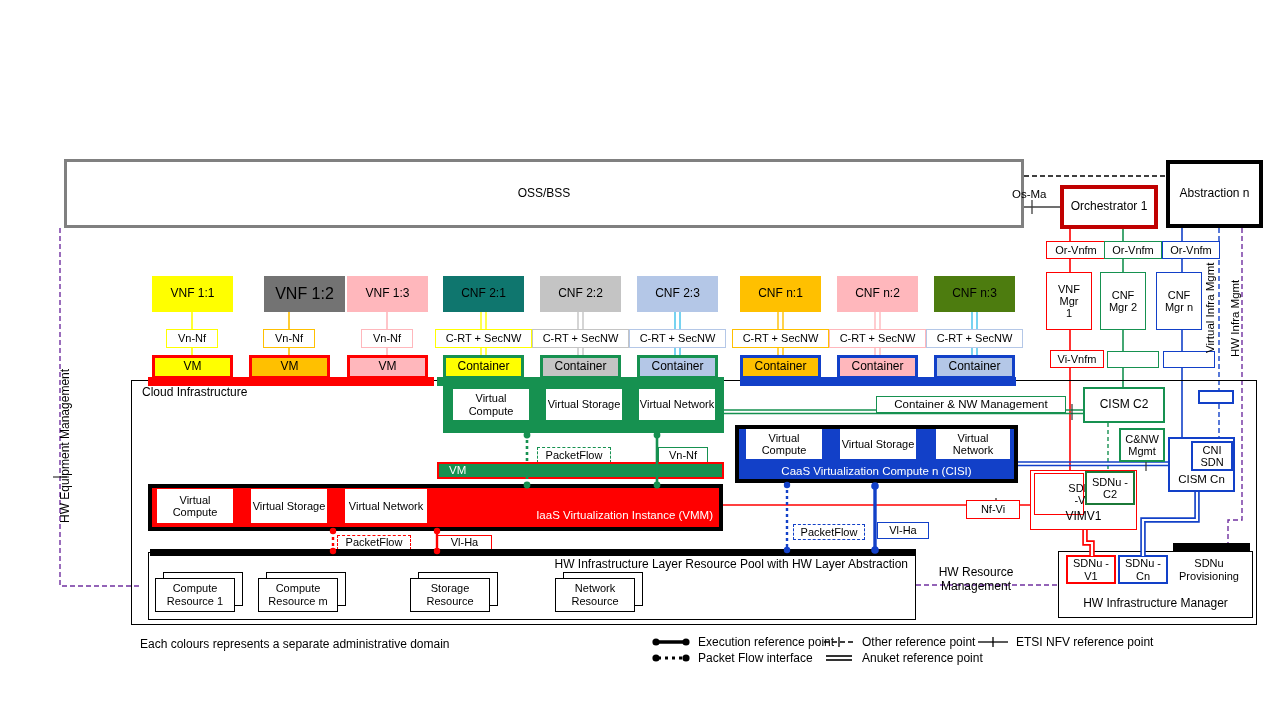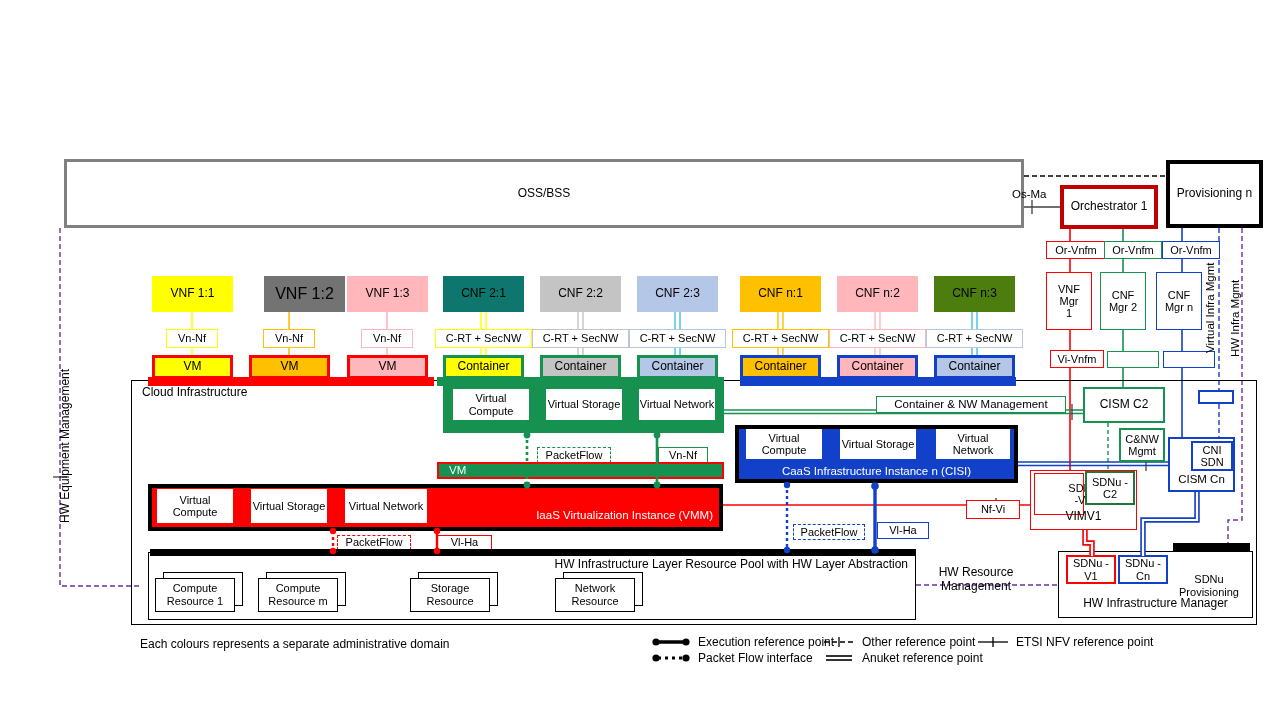--- a/index.html
+++ b/index.html
@@ -51,21 +51,21 @@
       <path d="M53 477 H67" stroke="#333" stroke-width="1.2"></path>
       <path d="M1242 228 V520 H1228 V545" stroke="#7030A0" stroke-width="1.4" stroke-dasharray="5 3"></path>
       <path d="M1219 228 V441" stroke="#1240C8" stroke-width="1.4" stroke-dasharray="5 3"></path>
       <path d="M916 585 H1058" stroke="#7030A0" stroke-width="1.4" stroke-dasharray="5 3"></path>
     </g>
   </svg>
 
   <div class="bx" style="left:48px;top:159px;width:960px;height:69px;border:3px solid #808080;font-size:12px;margin-left:16px;">OSS/BSS</div>
   <div class="txt" style="left:1012px;top:188px;font-size:11.5px;">Os-Ma</div>
   <div class="bx" style="left:1060px;top:185px;width:98px;height:44px;border:4px solid #C00000;font-size:12px;padding:0 6px;">Orchestrator 1</div>
-  <div class="bx" style="left:1166px;top:160px;width:97px;height:68px;border:4px solid #000;font-size:12px;padding:0 6px;">Provisioning n</div>
+  <div class="bx" style="left:1166px;top:160px;width:97px;height:68px;border:4px solid #000;font-size:12px;padding:0 6px;">Abstraction n</div>
 
   <div class="bx" style="left:1046px;top:241px;width:60px;height:18px;border-color:#FF0000;">Or-Vnfm</div>
   <div class="bx" style="left:1104px;top:241px;width:58px;height:18px;border-color:#169150;">Or-Vnfm</div>
   <div class="bx" style="left:1162px;top:241px;width:58px;height:18px;border-color:#1240C8;">Or-Vnfm</div>
   <div class="bx" style="left:1046px;top:272px;width:46px;height:58px;border-color:#FF0000;padding:0 8px;">VNF Mgr 1</div>
   <div class="bx" style="left:1100px;top:272px;width:46px;height:58px;border-color:#169150;padding:0 4px;">CNF Mgr 2</div>
   <div class="bx" style="left:1156px;top:272px;width:46px;height:58px;border-color:#1240C8;padding:0 4px;">CNF Mgr n</div>
   <div class="bx" style="left:1050px;top:350px;width:54px;height:18px;border-color:#FF0000;">Vi-Vnfm</div>
   <div class="bx" style="left:1107px;top:351px;width:52px;height:17px;border-color:#169150;"></div>
   <div class="bx" style="left:1163px;top:351px;width:52px;height:17px;border-color:#1240C8;"></div>
@@ -118,21 +118,21 @@
 
   <div class="bx" style="left:537px;top:447px;width:74px;height:16px;border:1.3px dashed #169150;">PacketFlow</div>
   <div class="bx" style="left:658px;top:447px;width:50px;height:16px;border:1.3px solid #169150;">Vn-Nf</div>
 
   <div class="bx" style="left:437px;top:462px;width:287px;height:17px;background:#169150;border:2.5px solid #FF0000;color:#fff;justify-content:flex-start;padding-left:10px;font-size:11.5px;">VM</div>
 
   <div class="layer" style="left:735px;top:425px;width:283px;height:58px;background:#1240C8;border:4px solid #000;box-sizing:border-box;z-index:2;"></div>
   <div class="bx noborder" style="left:746px;top:429px;width:76px;height:30px;">Virtual Compute</div>
   <div class="bx noborder" style="left:840px;top:429px;width:76px;height:30px;">Virtual Storage</div>
   <div class="bx noborder" style="left:936px;top:429px;width:74px;height:30px;">Virtual Network</div>
-  <div class="txt" style="left:735px;top:465px;width:283px;text-align:center;color:#fff;font-size:11.5px;">CaaS Infrastructure Instance n (CISI)</div>
+  <div class="txt" style="left:735px;top:465px;width:283px;text-align:center;color:#fff;font-size:11.5px;">CaaS Virtualization Compute n (CISI)</div>
 
   <div class="layer" style="left:148px;top:484px;width:575px;height:47px;background:#FF0000;border:4px solid #000;box-sizing:border-box;z-index:2;"></div>
   <div class="bx" style="left:156px;top:488px;width:78px;height:36px;border:1px solid #FF0000;">Virtual Compute</div>
   <div class="bx" style="left:250px;top:488px;width:78px;height:36px;border:1px solid #FF0000;">Virtual Storage</div>
   <div class="bx" style="left:344px;top:488px;width:84px;height:36px;border:1px solid #FF0000;">Virtual Network</div>
   <div class="txt" style="left:470px;top:509px;width:243px;text-align:right;color:#fff;font-size:11.5px;">IaaS Virtualization Instance (VMM)</div>
 
   <div class="bx" style="left:337px;top:535px;width:74px;height:15px;border:1.3px dashed #FF0000;">PacketFlow</div>
   <div class="bx" style="left:437px;top:535px;width:55px;height:15px;border:1.3px solid #FF0000;">Vl-Ha</div>
   <div class="bx" style="left:793px;top:524px;width:72px;height:16px;border:1.3px dashed #1240C8;">PacketFlow</div>
@@ -172,21 +172,21 @@
     <div class="back"></div>
     <div class="front">Network Resource</div>
   </div>
 
   <div class="txt" style="left:924px;top:566px;width:104px;text-align:center;">HW Resource Management</div>
 
   <div class="layer" style="left:1058px;top:551px;width:195px;height:67px;background:#fff;border:1.5px solid #000;box-sizing:border-box;z-index:2;"></div>
   <div class="layer" style="left:1173px;top:543px;width:77px;height:8px;background:#000;z-index:2;"></div>
   <div class="bx" style="left:1066px;top:555px;width:50px;height:29px;border:2px solid #FF0000;">SDNu -V1</div>
   <div class="bx" style="left:1118px;top:555px;width:50px;height:29px;border:2px solid #1240C8;">SDNu -Cn</div>
-  <div class="bx noborder" style="left:1170px;top:555px;width:78px;height:29px;margin-top:16px;">SDNu Provisioning</div>
+  <div class="bx noborder" style="left:1170px;top:555px;width:78px;height:29px;">SDNu Provisioning</div>
   <div class="txt" style="left:1058px;top:597px;width:195px;text-align:center;">HW Infrastructure Manager</div>
 
   <svg class="layer" width="1280" height="720" style="z-index:3">
     <g fill="none">
       <path d="M527 434 V485" stroke="#169150" stroke-width="2.6" stroke-dasharray="3 3"></path>
       <path d="M657 434 V486" stroke="#169150" stroke-width="2.6"></path>
       <path d="M333 531 V552" stroke="#FF0000" stroke-width="2.4" stroke-dasharray="3 3"></path>
       <path d="M437 531 V552" stroke="#FF0000" stroke-width="2.4"></path>
       <path d="M787 484 V551" stroke="#1240C8" stroke-width="2.4" stroke-dasharray="3 3"></path>
       <path d="M875 484 V551" stroke="#1240C8" stroke-width="3.4"></path>

